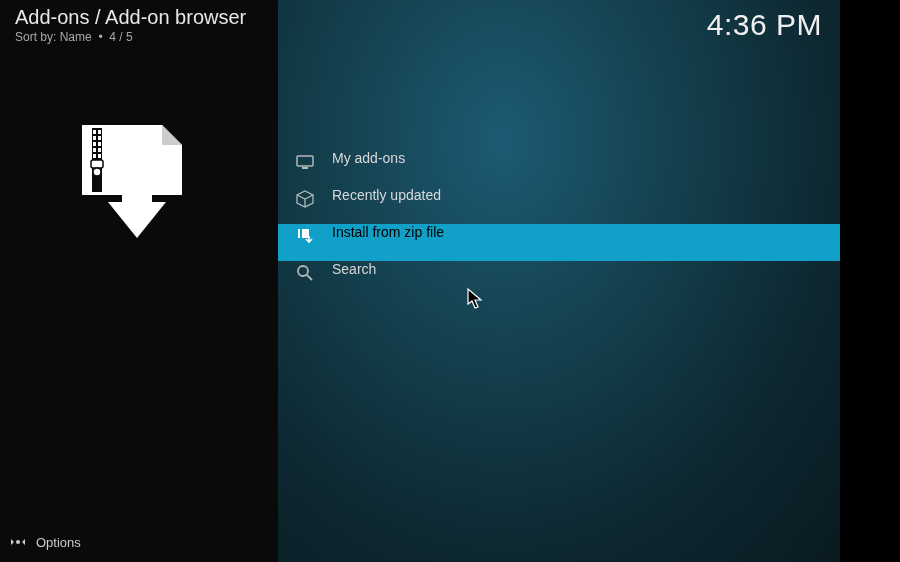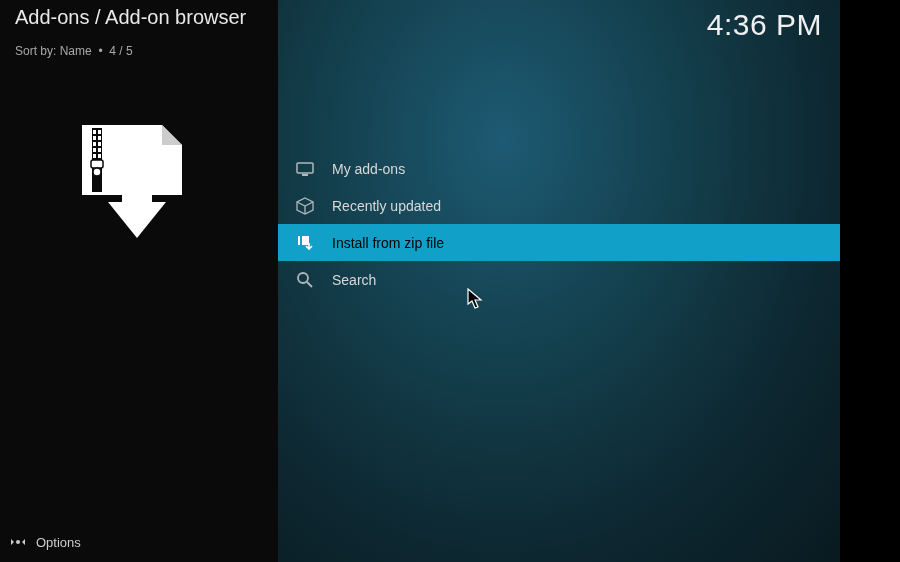--- a/index.html
+++ b/index.html
@@ -28,21 +28,21 @@
       top: 6px; left: 15px;
     }
     .breadcrumb {
       color: #e8e8e8;
       font-size: 20px;
       font-weight: 400;
     }
     .sortinfo {
       color: #a8a8a8;
       font-size: 12px;
-      margin-top: 15px;
+      margin-top: 1px;
     }
     .clock {
       position: absolute;
       top: 8px; right: 18px;
       color: #f0f0f0;
       font-size: 30px;
       font-weight: 400;
       letter-spacing: 0.5px;
     }
     .big-icon {
@@ -62,21 +62,20 @@
       margin-right: 10px;
       display: flex;
       align-items: center;
     }
     .menu {
       position: absolute;
       top: 150px; left: 0; right: 0;
     }
     .menu-item {
       display: flex;
-      align-items: center;
       height: 37px;
       padding-left: 15px;
       color: #d8d8d8;
       font-size: 14px;
     }
     .menu-item.selected {
       background: #11a0c8;
       color: #000000;
     }
     .menu-icon {

